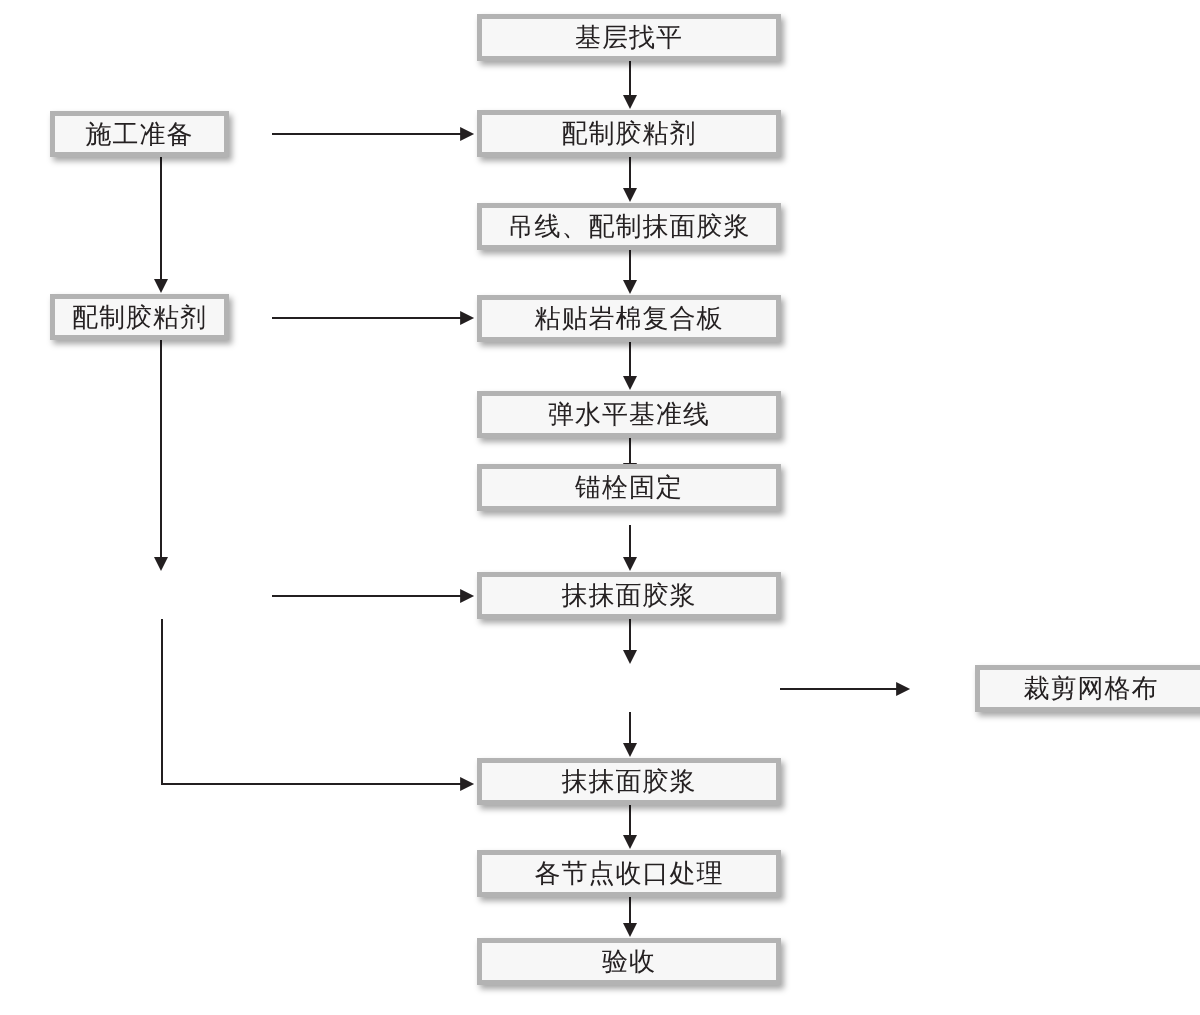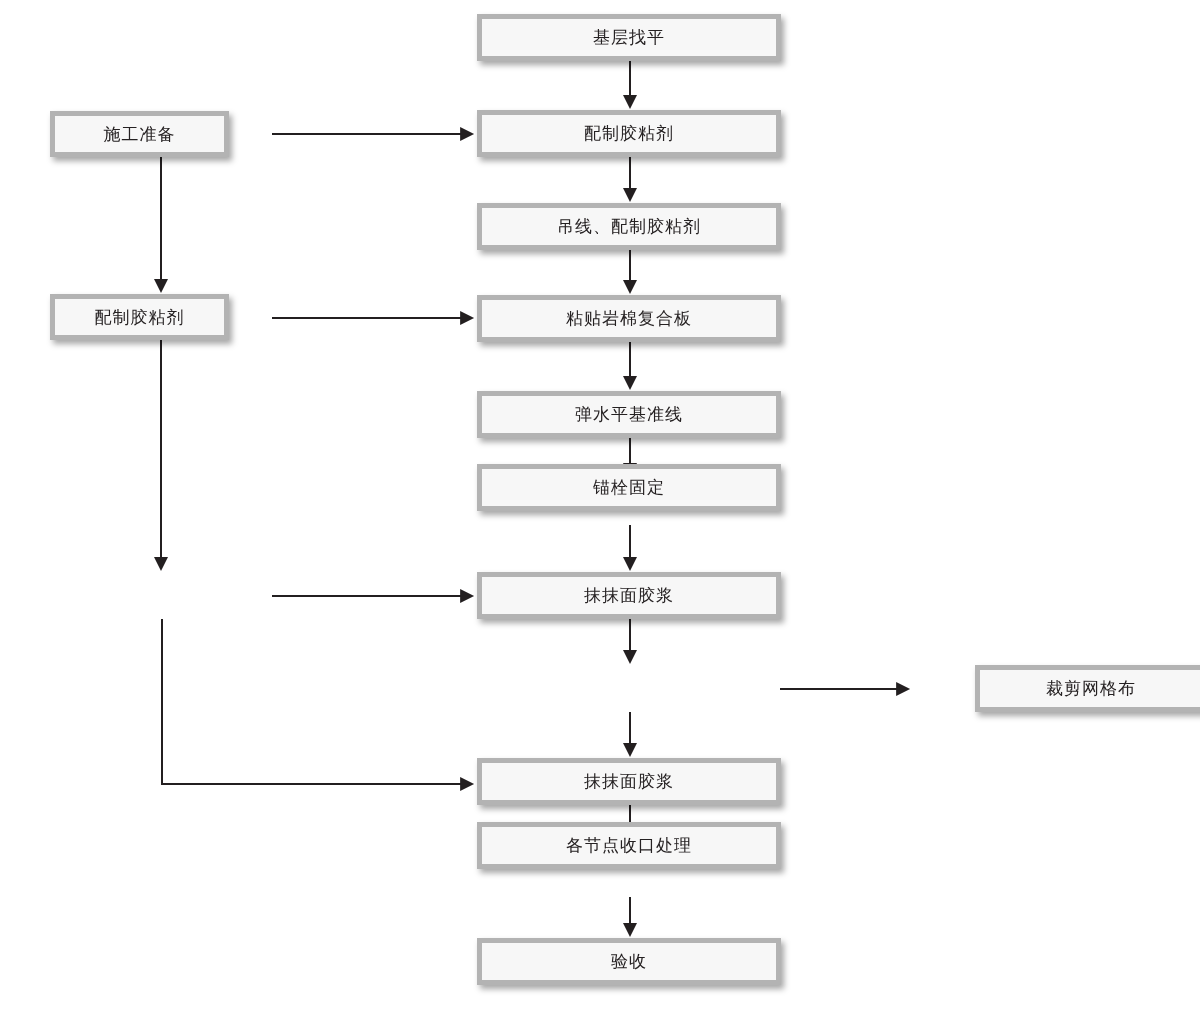--- a/index.html
+++ b/index.html
@@ -10,21 +10,21 @@
     font-family:"Liberation Sans","DejaVu Sans",sans-serif;
     overflow:hidden;
   }
   .node{
     position:absolute;
     box-sizing:border-box;
     border:5px solid #b3b3b3;
     background:#f7f7f7;
     box-shadow:3px 4px 6px rgba(0,0,0,0.35);
     display:flex;align-items:center;justify-content:center;
-    font-size:17px;
+    font-size:26px;
     color:#252122;
     letter-spacing:1px;
     white-space:nowrap;
   }
   .col-c{left:477px;width:304px;height:47px;}
   .col-l{left:50px;width:179px;height:46px;}
   .col-r{left:959px;width:232px;height:47px;margin-left:16px;}
   svg.wires{position:absolute;left:0;top:0;pointer-events:none;}
 </style>
 </head>
@@ -63,38 +63,38 @@
     </g>
   </svg>
 
   <div class="node col-c" style="top:14px">
       <span>基层找平</span>
     </div>
   <div class="node col-c" style="top:110px">
       <span>配制胶粘剂</span>
     </div>
   <div class="node col-c" style="top:203px">
-      <span>吊线、配制胶粘剂</span>
+      <span>吊线、配制抹面胶浆</span>
     </div>
   <div class="node col-c" style="top:295px">
       <span>粘贴岩棉复合板</span>
     </div>
   <div class="node col-c" style="top:391px">
       <span>弹水平基准线</span>
     </div>
   <div class="node col-c" style="top:464px">
       <span>锚栓固定</span>
     </div>
   <div class="node col-c" style="top:572px">
       <span>抹抹面胶浆</span>
     </div>
   <div class="node col-c" style="top:758px">
       <span>抹抹面胶浆</span>
     </div>
-  <div class="node col-c" style="top:822px">
+  <div class="node col-c" style="top:850px">
       <span>各节点收口处理</span>
     </div>
   <div class="node col-c" style="top:938px">
       <span>验收</span>
     </div>
 
   <div class="node col-l" style="top:111px">
       <span>施工准备</span>
     </div>
   <div class="node col-l" style="top:294px">

